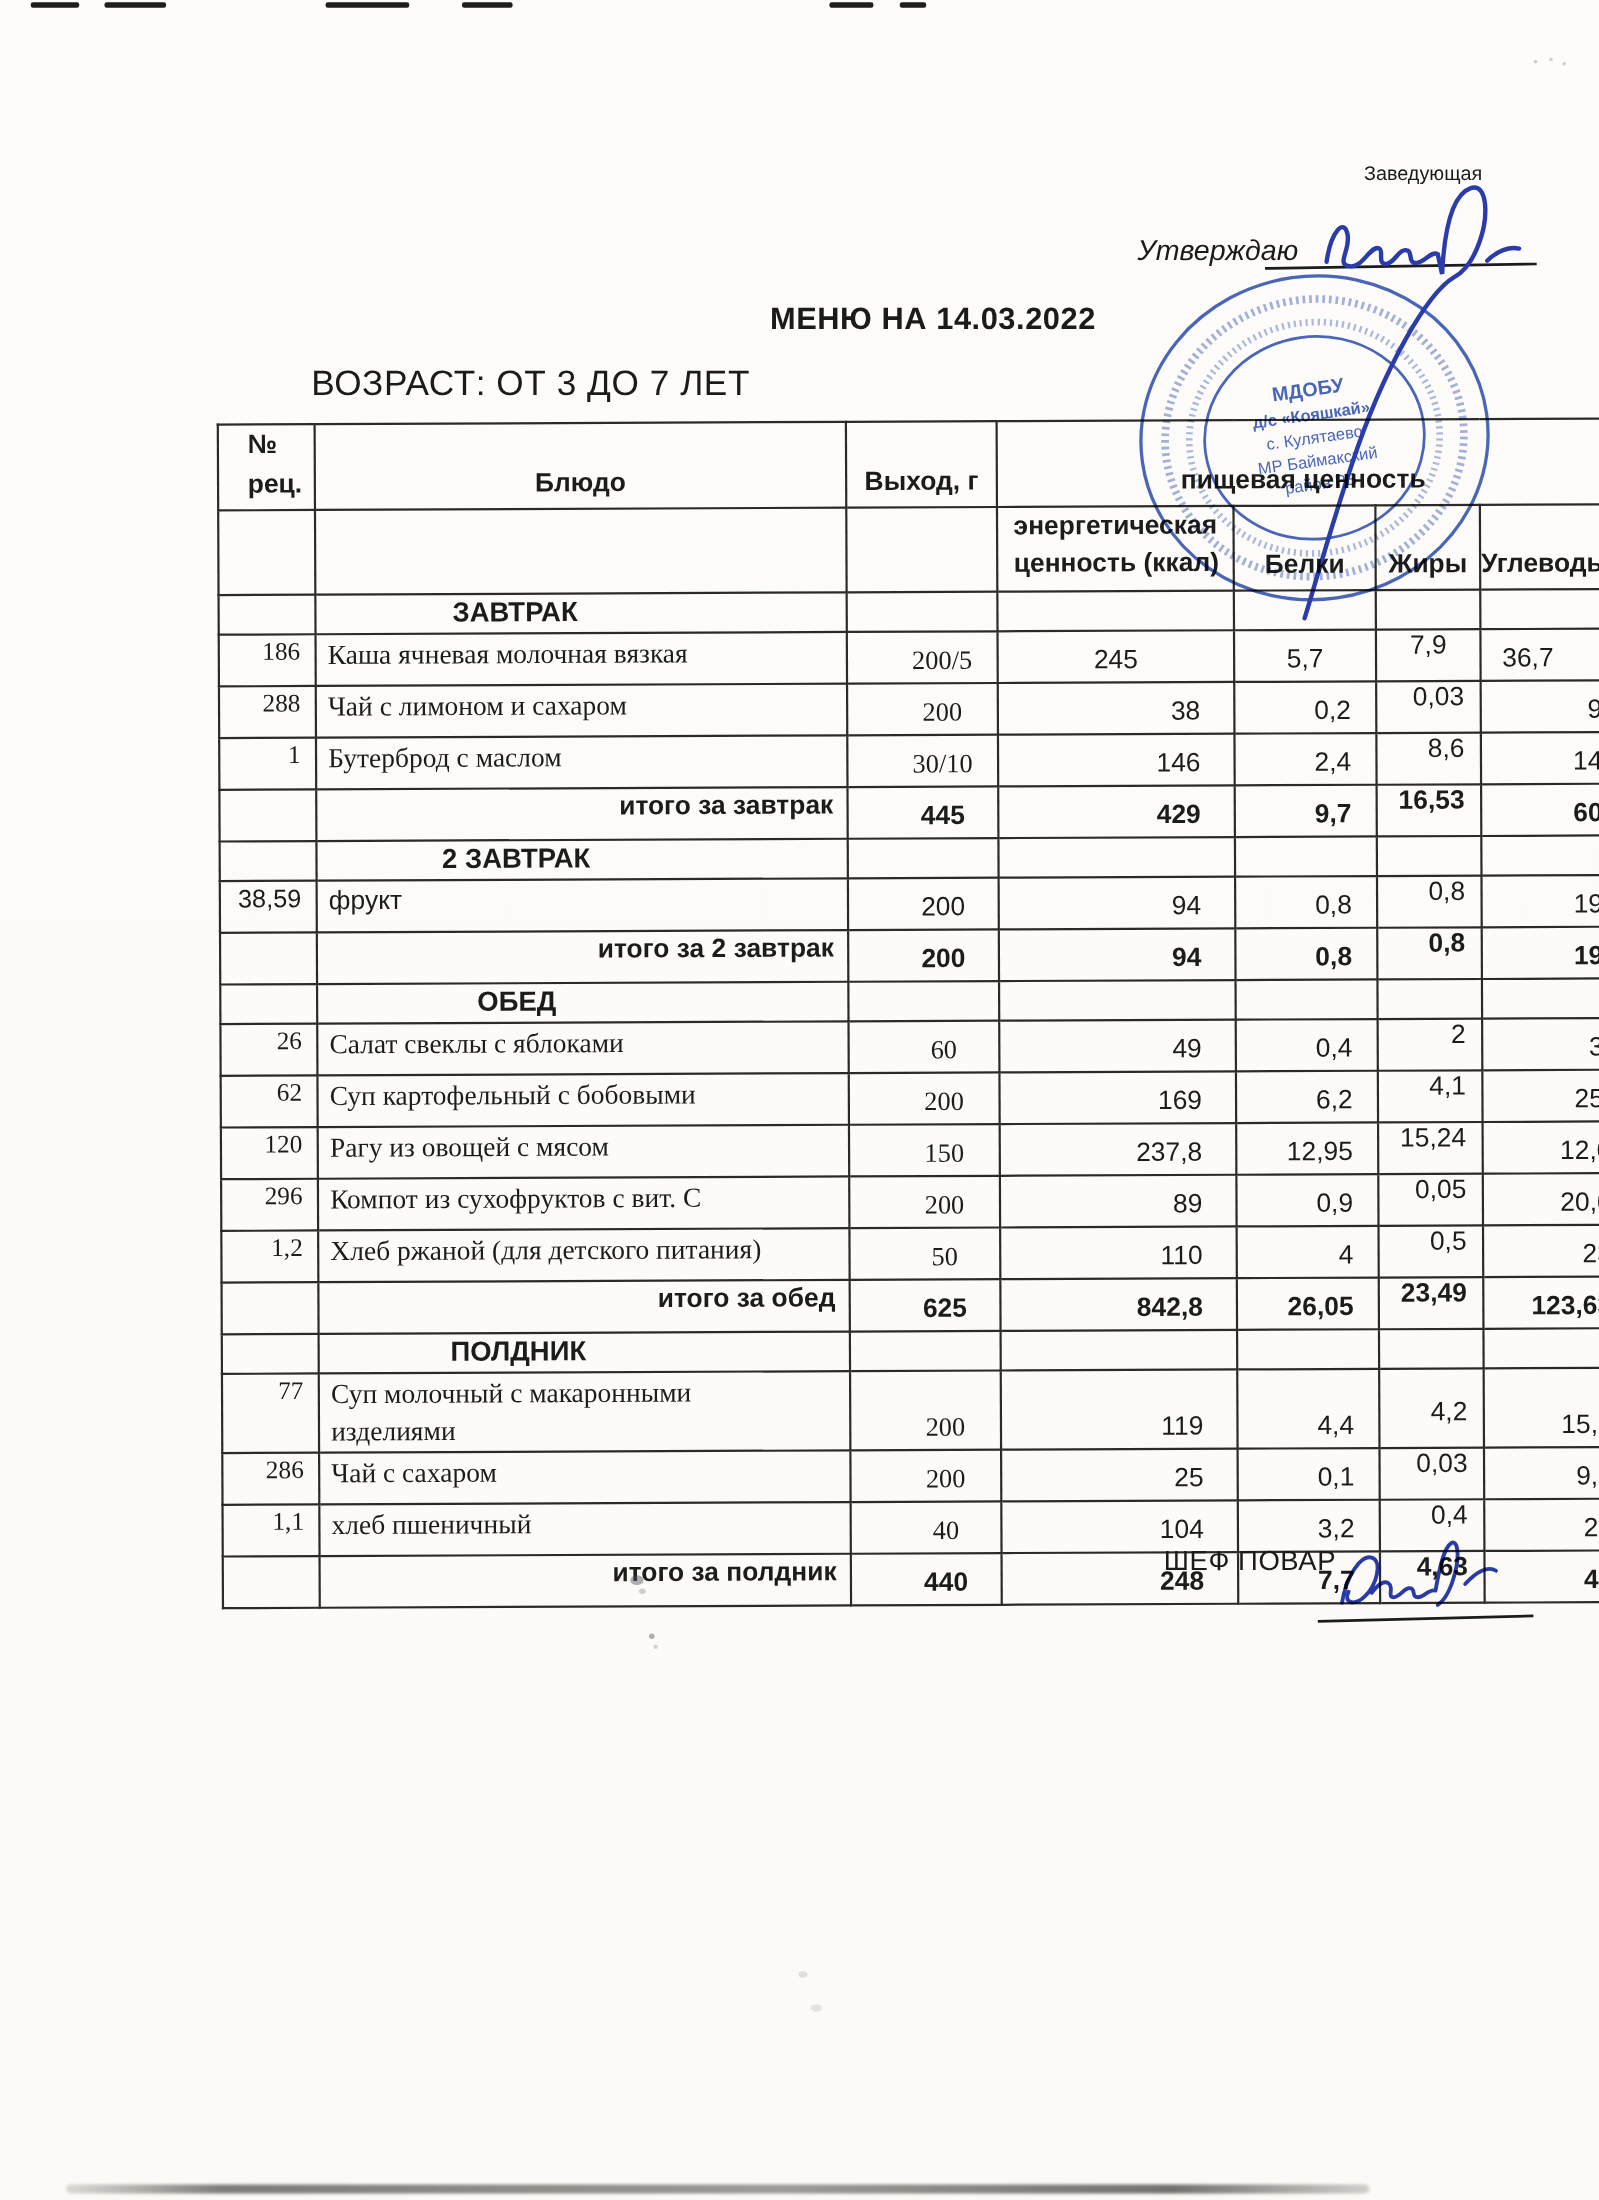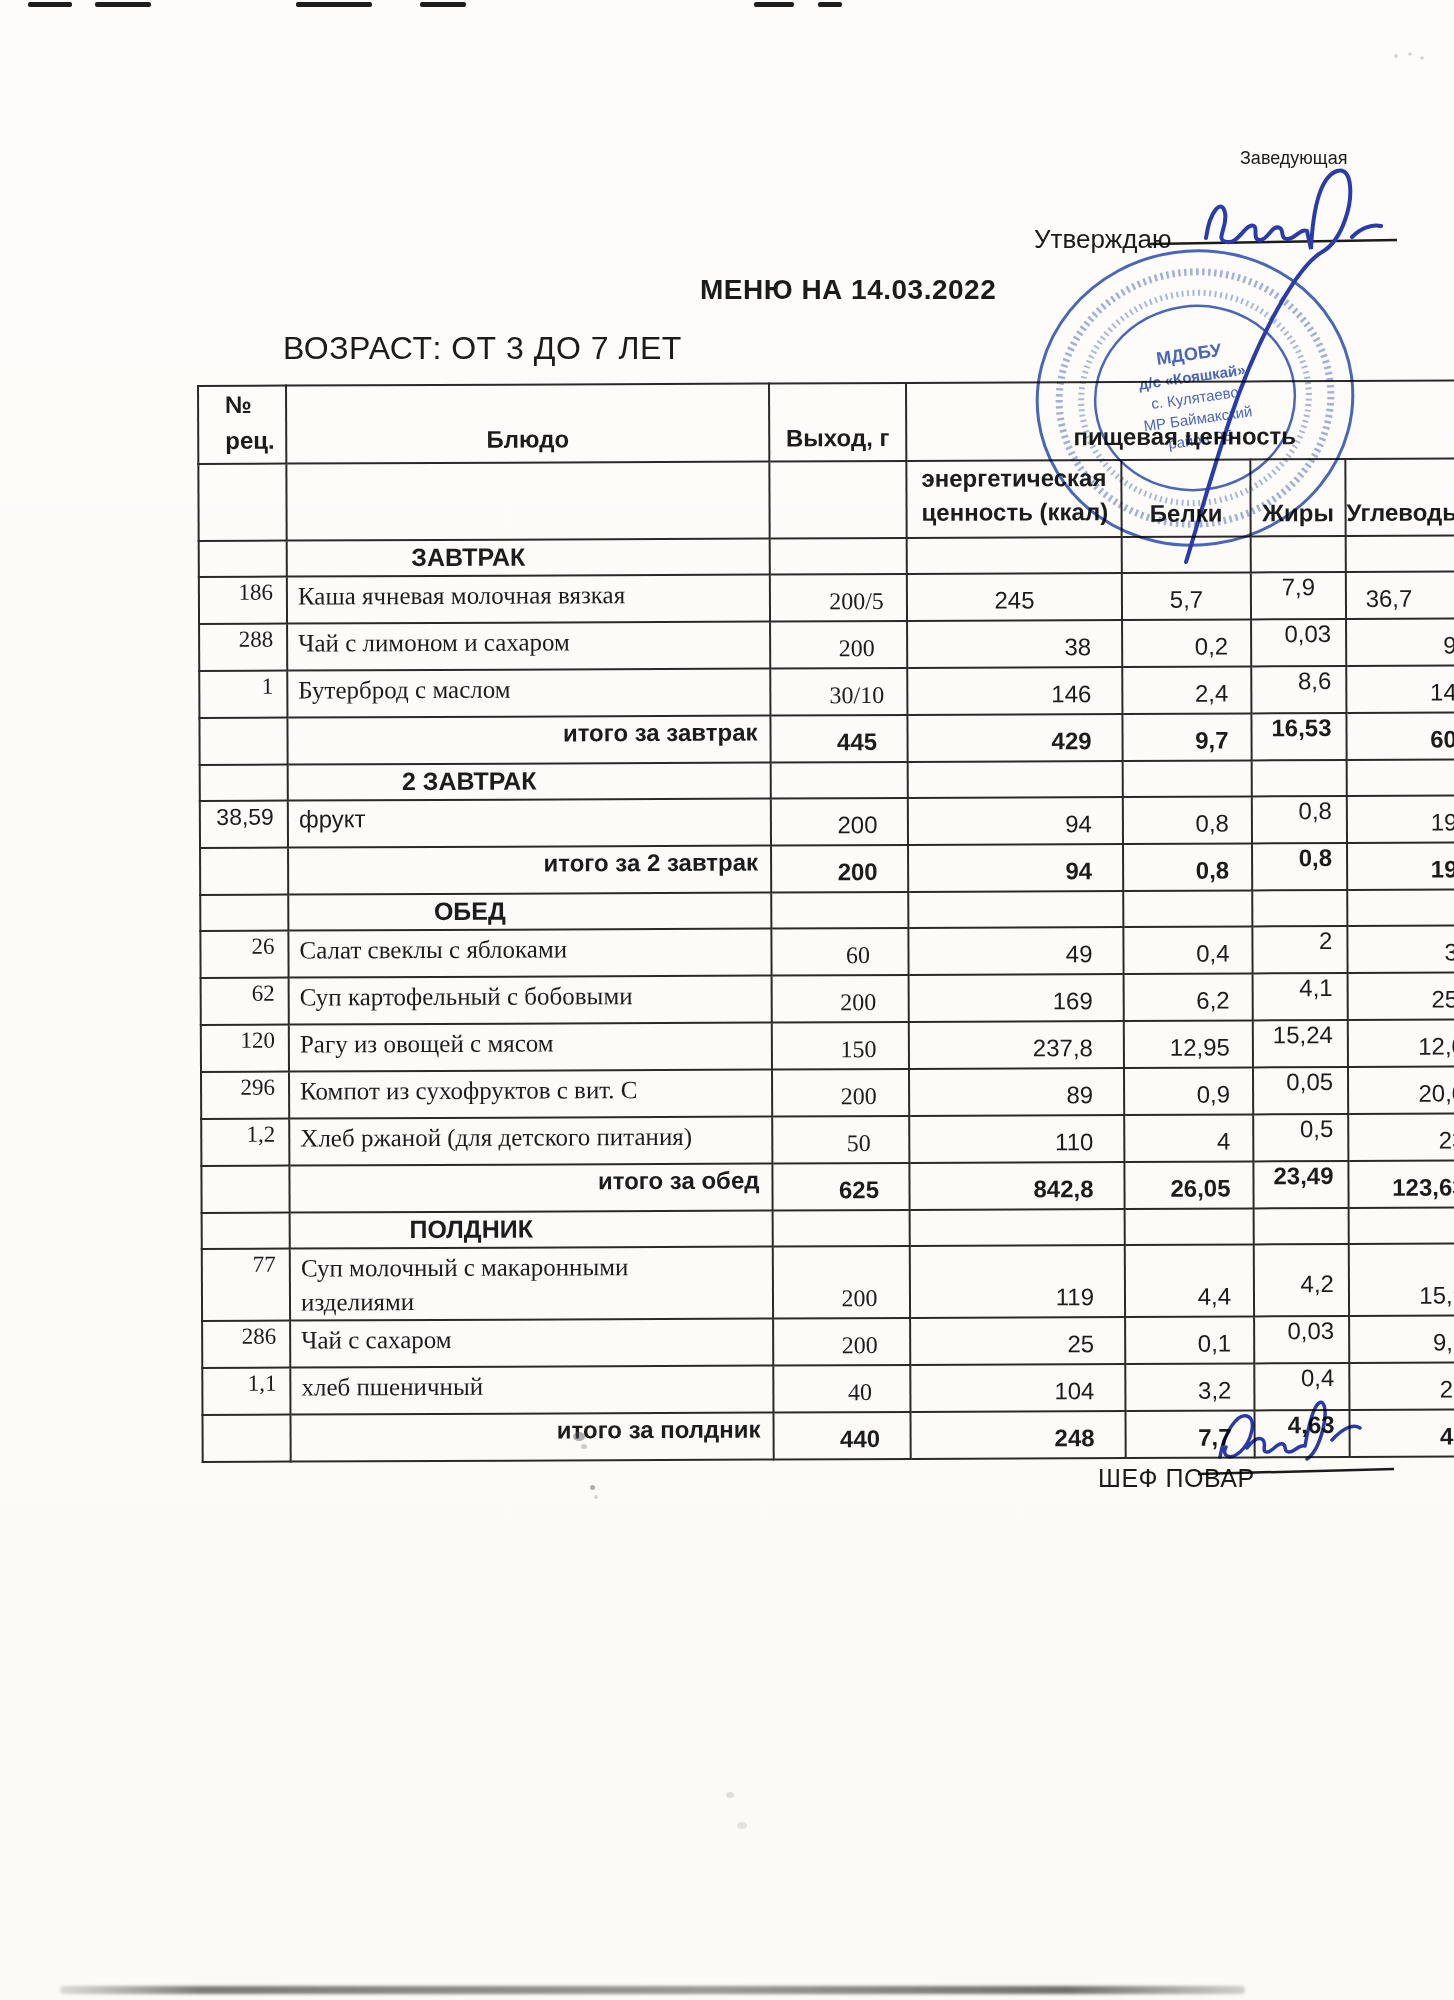--- a/index.html
+++ b/index.html
@@ -4,24 +4,24 @@
 <style>
   html,body{margin:0;padding:0;}
   body{
     width:1454px;height:2000px;position:relative;overflow:hidden;
     background:linear-gradient(#fdfcfa,#fbfaf6);
     font-family:"Liberation Sans",sans-serif;color:#1b1b1b;
   }
   
   .abs{position:absolute;}
   .approver{left:1240px;top:148px;font-size:18px;}
-  .approve{left:1034px;top:224px;font-size:26px;}
+  .approve{left:1034px;top:212px;font-size:26px;font-style:italic;}
   .doc-title{left:700px;top:274px;font-size:28px;font-weight:700;letter-spacing:.5px;}
   .age{left:283px;top:330px;font-size:32px;letter-spacing:.5px;}
-  .chef{left:1058px;top:1464px;font-size:25px;letter-spacing:.5px;margin-left:40px;}
+  .chef{left:1058px;top:1405px;font-size:25px;letter-spacing:.5px;}
   
   .tbl-wrap{position:absolute;left:197px;top:385px;transform:rotate(-0.25deg);transform-origin:left top;}
   table{border-collapse:collapse;table-layout:fixed;width:1363px;background:transparent;}
   td{border:2px solid #2b2a28;vertical-align:bottom;overflow:hidden;
      font-family:"Liberation Sans",sans-serif;font-size:24px;color:#1c1c1c;
      padding:0;white-space:pre-line;}
   tr.h1{height:73px;} tr.h2{height:70px;}
   .h1 td,.h2 td{font-weight:700;font-size:24px;vertical-align:bottom;}
   .no-hdr{text-align:left;padding:0 0 4px 26px;line-height:1.5;vertical-align:middle;}
   .dish-hdr{text-align:center;padding-bottom:8px;}

